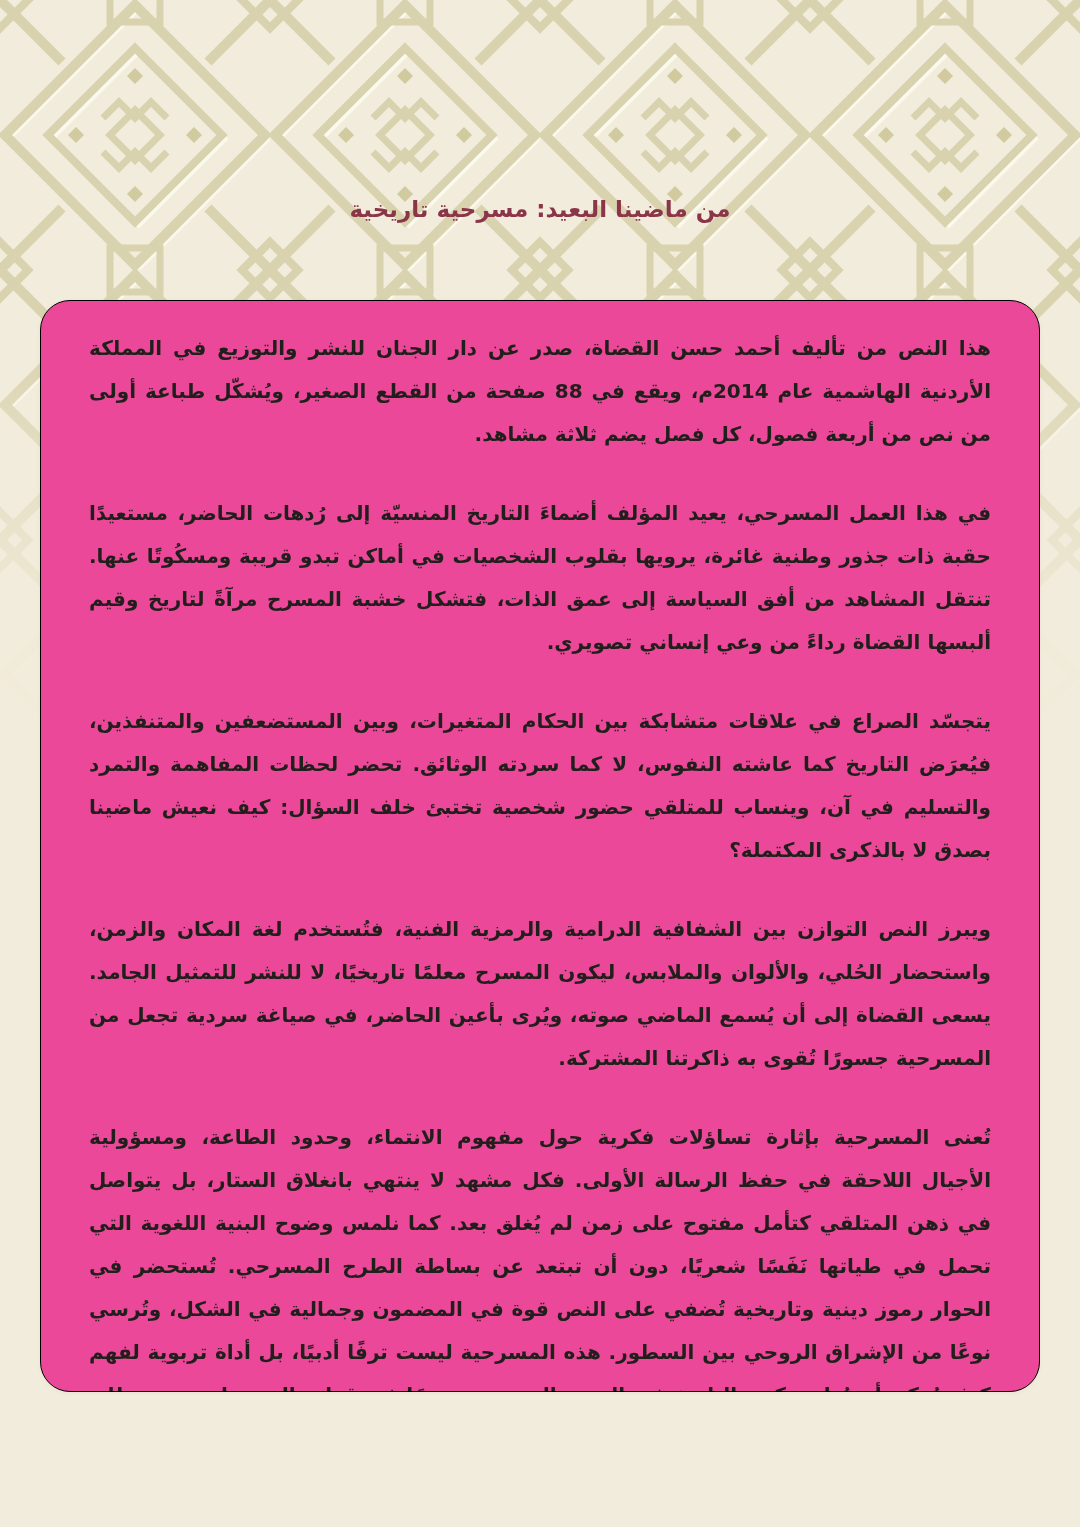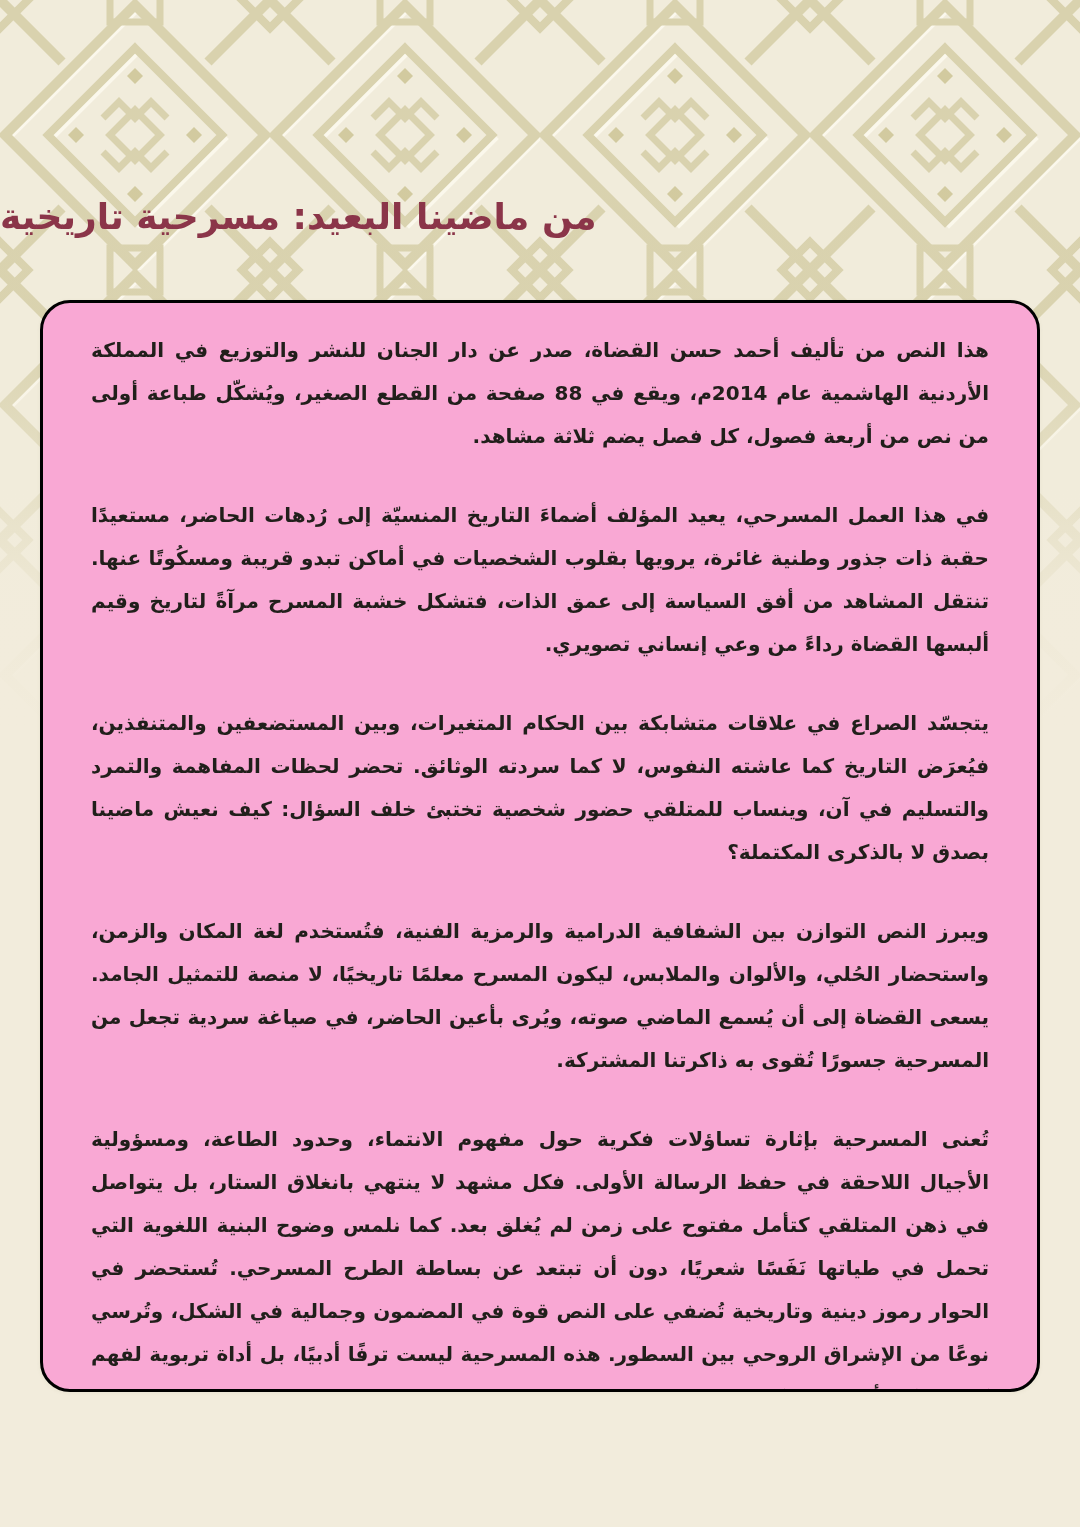--- a/index.html
+++ b/index.html
@@ -47,37 +47,37 @@
     z-index: 0;
     background: #f2ecdc;
   }
   .title {
     position: absolute;
     z-index: 2;
     top: 196px;
     left: 0;
     width: 100%;
     margin: 0;
-    text-align: left;
-    font-size: 36px;
+    text-align: center;
+    font-size: 23px;
     font-weight: bold;
     letter-spacing: 0;
     color: #8b3549;
   }
   .card {
     position: absolute;
     z-index: 2;
     top: 300px;
     left: 40px;
     right: 40px;
     height: 1092px;
     box-sizing: border-box;
     padding: 26px 48px 40px 48px;
-    background: #f9a8d4;
-    border: 3px solid #000000;
+    background: #ec4899;
+    border: 1px solid #000000;
     border-radius: 30px;
     box-shadow: 0 1px 4px rgba(120,110,70,0.07);
     overflow: hidden;
   }
   .card p {
     margin: 0 0 36px 0;
     font-size: 20px;
     font-weight: bold;
     line-height: 43px;
     color: #211f1b;
@@ -132,17 +132,17 @@
   </svg>
 
   <div class="bg-fade"></div>
 
   <h1 class="title">من ماضينا البعيد: مسرحية تاريخية</h1>
 
   <main class="card">
     <p>هذا النص من تأليف أحمد حسن القضاة، صدر عن دار الجنان للنشر والتوزيع في المملكة الأردنية الهاشمية عام 2014م، ويقع في 88 صفحة من القطع الصغير، ويُشكّل طباعة أولى من نص من أربعة فصول، كل فصل يضم ثلاثة مشاهد.</p>
     <p>في هذا العمل المسرحي، يعيد المؤلف أضماءَ التاريخ المنسيّة إلى رُدهات الحاضر، مستعيدًا حقبة ذات جذور وطنية غائرة، يرويها بقلوب الشخصيات في أماكن تبدو قريبة ومسكُوتًا عنها. تنتقل المشاهد من أفق السياسة إلى عمق الذات، فتشكل خشبة المسرح مرآةً لتاريخ وقيم ألبسها القضاة رداءً من وعي إنساني تصويري.</p>
     <p>يتجسّد الصراع في علاقات متشابكة بين الحكام المتغيرات، وبين المستضعفين والمتنفذين، فيُعرَض التاريخ كما عاشته النفوس، لا كما سردته الوثائق. تحضر لحظات المفاهمة والتمرد والتسليم في آن، وينساب للمتلقي حضور شخصية تختبئ خلف السؤال: كيف نعيش ماضينا بصدق لا بالذكرى المكتملة؟</p>
-    <p>ويبرز النص التوازن بين الشفافية الدرامية والرمزية الفنية، فتُستخدم لغة المكان والزمن، واستحضار الحُلي، والألوان والملابس، ليكون المسرح معلمًا تاريخيًا، لا منصة للتمثيل الجامد. يسعى القضاة إلى أن يُسمع الماضي صوته، ويُرى بأعين الحاضر، في صياغة سردية تجعل من المسرحية جسورًا تُقوى به ذاكرتنا المشتركة.</p>
+    <p>ويبرز النص التوازن بين الشفافية الدرامية والرمزية الفنية، فتُستخدم لغة المكان والزمن، واستحضار الحُلي، والألوان والملابس، ليكون المسرح معلمًا تاريخيًا، لا للنشر للتمثيل الجامد. يسعى القضاة إلى أن يُسمع الماضي صوته، ويُرى بأعين الحاضر، في صياغة سردية تجعل من المسرحية جسورًا تُقوى به ذاكرتنا المشتركة.</p>
     <p>تُعنى المسرحية بإثارة تساؤلات فكرية حول مفهوم الانتماء، وحدود الطاعة، ومسؤولية الأجيال اللاحقة في حفظ الرسالة الأولى. فكل مشهد لا ينتهي بانغلاق الستار، بل يتواصل في ذهن المتلقي كتأمل مفتوح على زمن لم يُغلق بعد. كما نلمس وضوح البنية اللغوية التي تحمل في طياتها نَفَسًا شعريًا، دون أن تبتعد عن بساطة الطرح المسرحي. تُستحضر في الحوار رموز دينية وتاريخية تُضفي على النص قوة في المضمون وجمالية في الشكل، وتُرسي نوعًا من الإشراق الروحي بين السطور. هذه المسرحية ليست ترفًا أدبيًا، بل أداة تربوية لفهم كيف يُمكن أن يُعاد تركيب التاريخ في الوعي الجمعي، ودرسًا في قراءة المتغيرات من منطلق الثوابت، لا من هوامش العابر. إنها تقف في المنتصف بين الخيال المسرحي والحقائق القومية، متّكئة على قلم مؤمن بأن الفن يمكن أن يكون ذاكرة حرة.</p>
   </main>
 
 </div>
 
 </body></html>

